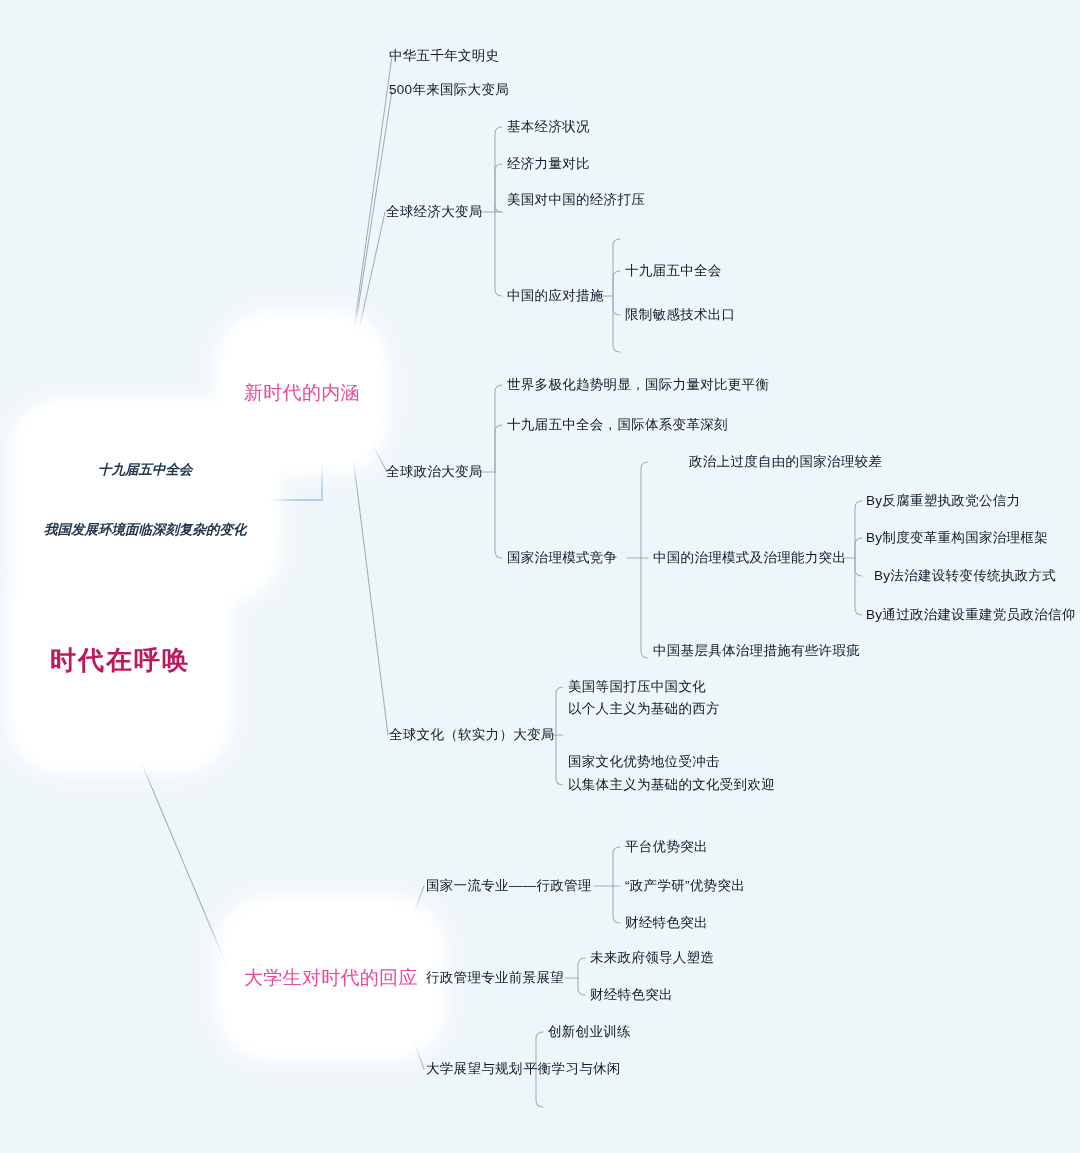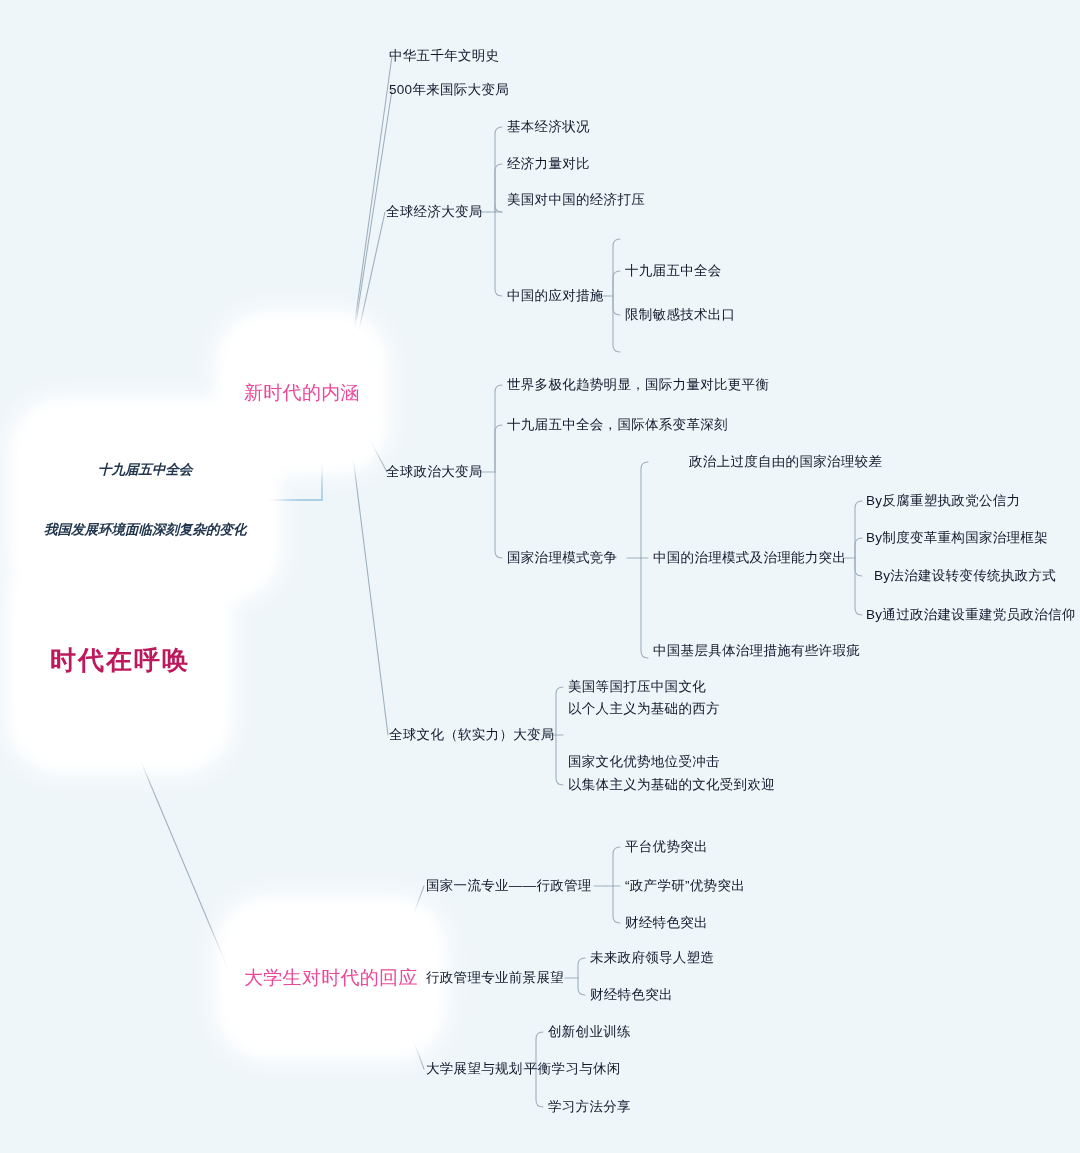--- a/index.html
+++ b/index.html
@@ -284,17 +284,14 @@
   <div class="node lvl-plain" style="left:590px;top:995px;transform:translateY(-50%);">
     <span class="txt">财经特色突出</span>
   </div>
 
   <div class="node lvl-plain" style="left:548px;top:1032px;transform:translateY(-50%);">
     <span class="txt">创新创业训练</span>
   </div>
   <div class="node lvl-plain" style="left:524px;top:1069px;transform:translateY(-50%);">
     <span class="txt">平衡学习与休闲</span>
   </div>
-  <div class="node lvl-plain" style="left:548px;top:1107px;transform:translateY(-50%);">
-    <span class="txt">学习方法分享</span>
-  </div>
 
 </div>
 
 </body></html>

